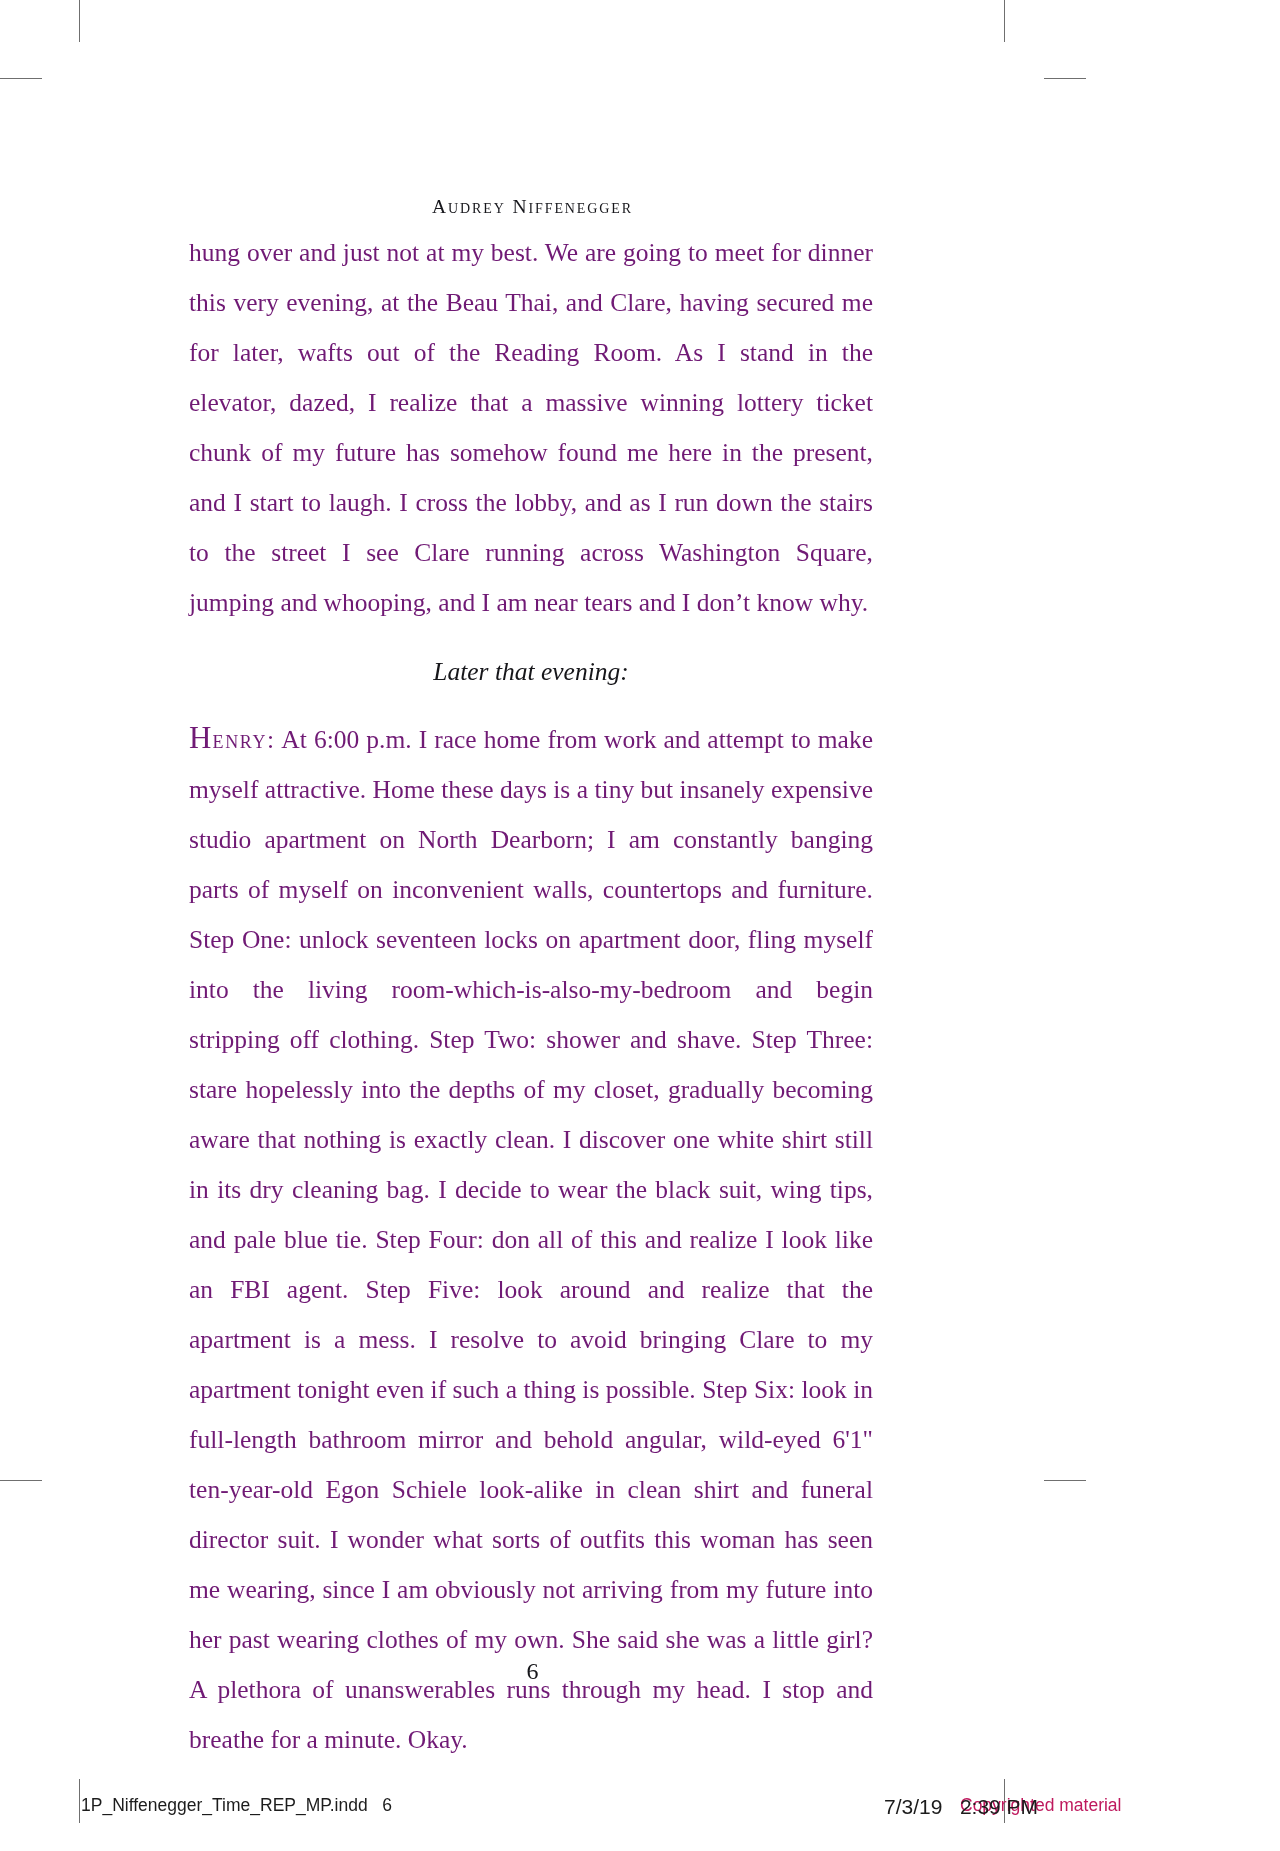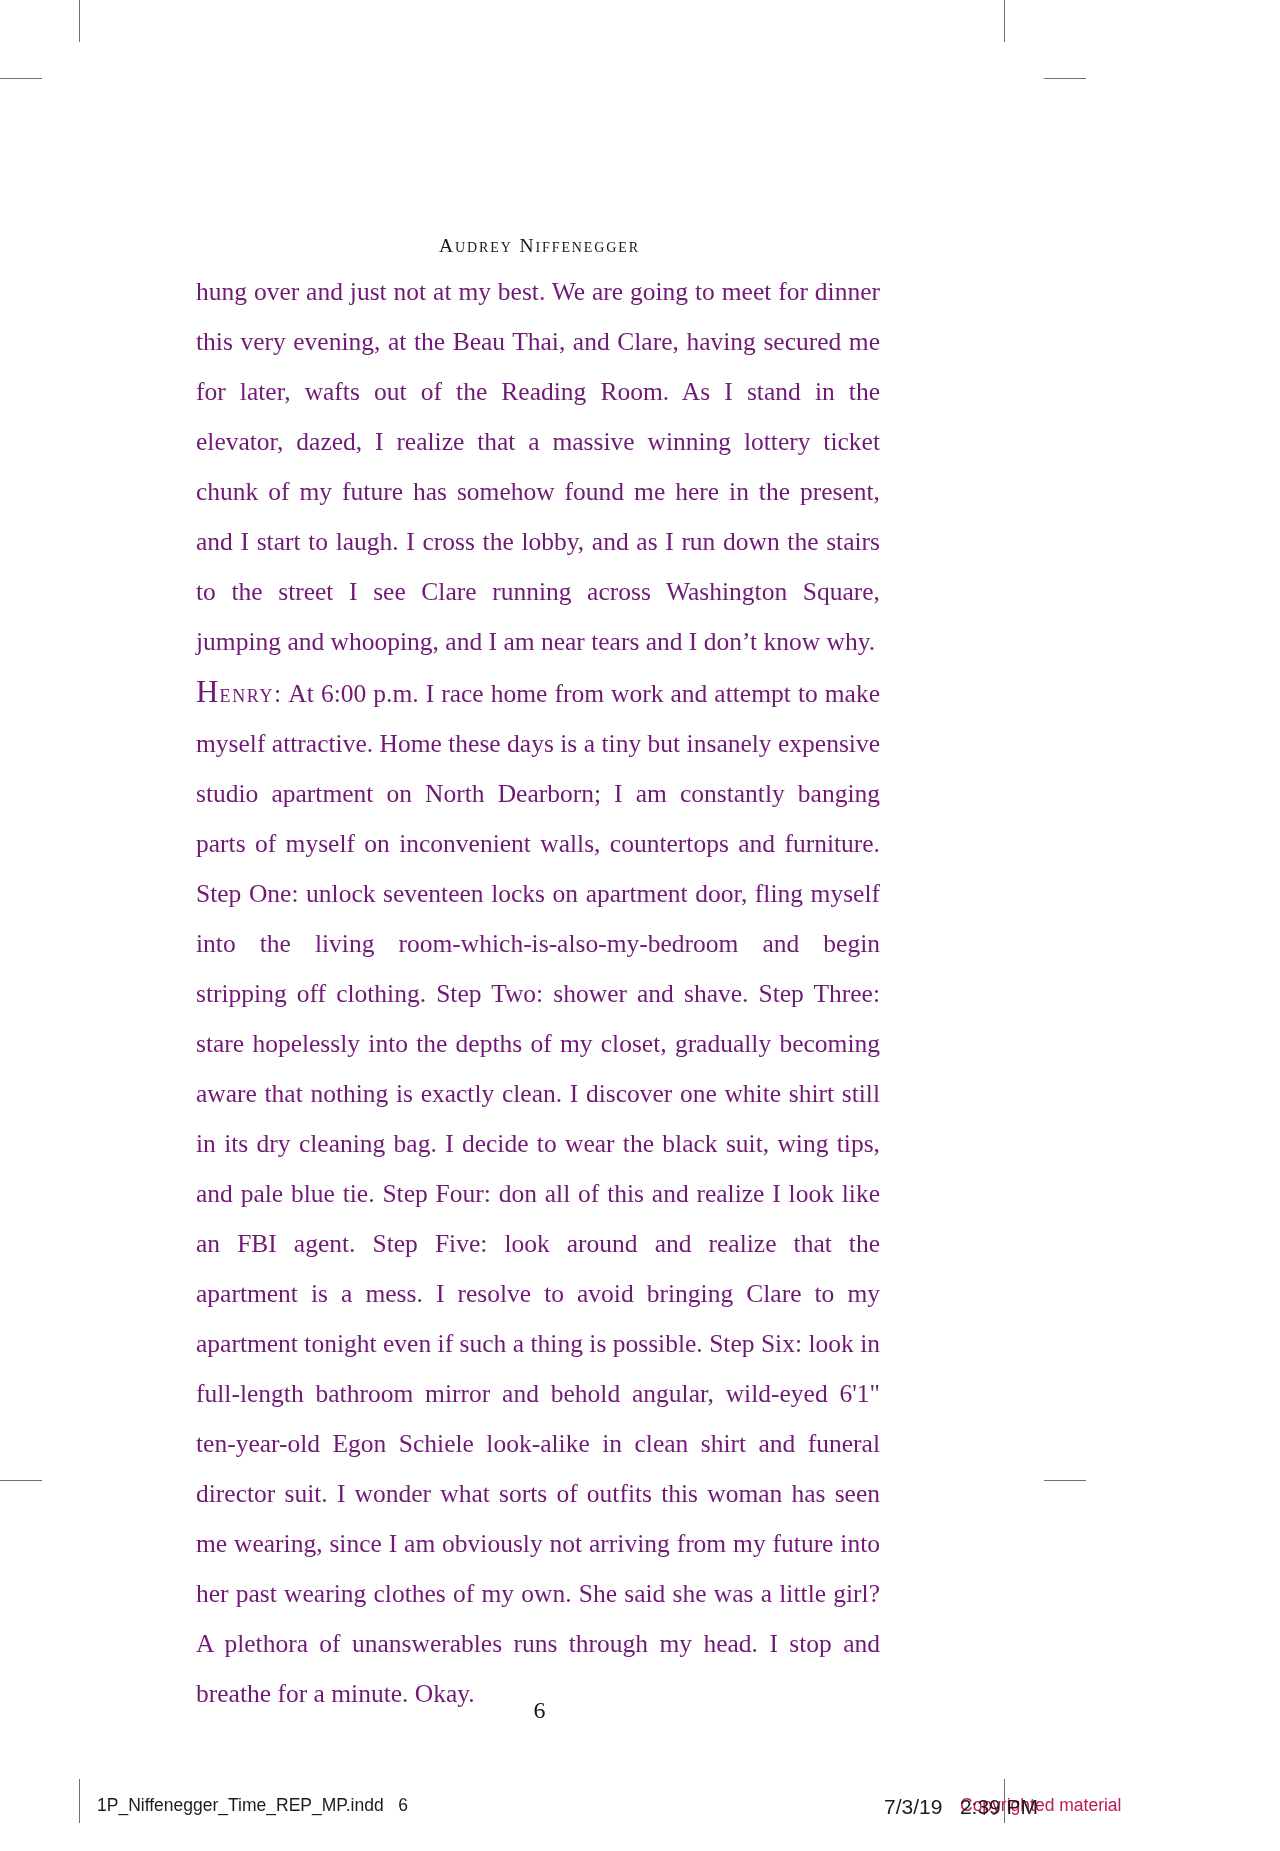--- a/index.html
+++ b/index.html
@@ -26,25 +26,24 @@
   .cm-tl-h { left: 0px;   top: 78px;   width: 42px; height: 1px; }
   .cm-tr-h { left: 1044px; top: 78px;  width: 42px; height: 1px; }
   .cm-bl-h { left: 0px;   top: 1480px; width: 42px; height: 1px; }
   .cm-br-h { left: 1044px; top: 1480px;width: 42px; height: 1px; }
   .cm-bl-v { left: 79px;  top: 1779px; width: 1px; height: 44px; }
   .cm-br-v { left: 1004px; top: 1779px;width: 1px; height: 44px; }
 
   
   .page {
     position: absolute;
-    left: 8px;
+    left: 1px;
     top: 0;
     width: 1086px;
     height: 1780px;
-    margin-top: 39px;
   }
 
   .running-head {
     position: absolute;
     left: 0;
     top: 196px;
     width: 1063px;
     text-align: center;
     font-size: 19.5px;
     font-variant: small-caps;
@@ -99,21 +98,21 @@
     top: 1658px;
     width: 1063px;
     text-align: center;
     font-size: 24px;
     color: #16161a;
   }
 
   
   .footer-left {
     position: absolute;
-    left: 97px;
+    left: 81px;
     top: 1795px;
     font-family: "Liberation Sans", "DejaVu Sans", sans-serif;
     font-size: 17.5px;
     color: #1c1c1c;
     white-space: pre;
   }
   .footer-right {
     position: absolute;
     left: 884px;
     top: 1795px;
@@ -145,20 +144,21 @@
 <div class="crop-mark cm-br-v"></div>
 
 <div class="page">
 
   <div class="running-head">Audrey Niffenegger</div>
 
   <div class="text-block">
 
     <p class="body first">hung over and just not at my best. We are going to meet for dinner this very evening, at the Beau Thai, and Clare, having secured me for later, wafts out of the Reading Room. As I stand in the elevator, dazed, I realize that a massive winning lottery ticket chunk of my future has somehow found me here in the present, and I start to laugh. I cross the lobby, and as I run down the stairs to the street I see Clare running across Washington Square, jumping and whooping, and I am near tears and I don’t know why.</p>
 
+    <p class="scene-break">Later that evening:</p>
 
     <p class="body"><span class="speaker"><span class="dropcap">H</span><span>enry:</span></span><span> At 6:00 p.m. I race home from work and attempt to make myself attractive. Home these days is a tiny but insanely expensive studio apartment on North Dearborn; I am constantly banging parts of myself on inconvenient walls, countertops and furniture. Step One: unlock seventeen locks on apartment door, fling myself into the living room-which-is-also-my-bedroom and begin stripping off clothing. Step Two: shower and shave. Step Three: stare hopelessly into the depths of my closet, gradually becoming aware that nothing is exactly clean. I discover one white shirt still in its dry cleaning bag. I decide to wear the black suit, wing tips, and pale blue tie. Step Four: don all of this and realize I look like an FBI agent. Step Five: look around and realize that the apartment is a mess. I resolve to avoid bringing Clare to my apartment tonight even if such a thing is possible. Step Six: look in full-length bathroom mirror and behold angular, wild-eyed 6'1" ten-year-old Egon Schiele look-alike in clean shirt and funeral director suit. I wonder what sorts of outfits this woman has seen me wearing, since I am obviously not arriving from my future into her past wearing clothes of my own. She said she was a little girl? A plethora of unanswerables runs through my head. I stop and breathe for a minute. Okay.</span></p>
 
   </div>
 
   <div class="page-number">6</div>
 
 </div>
 
 <div class="footer-left">1P_Niffenegger_Time_REP_MP.indd   6</div>

